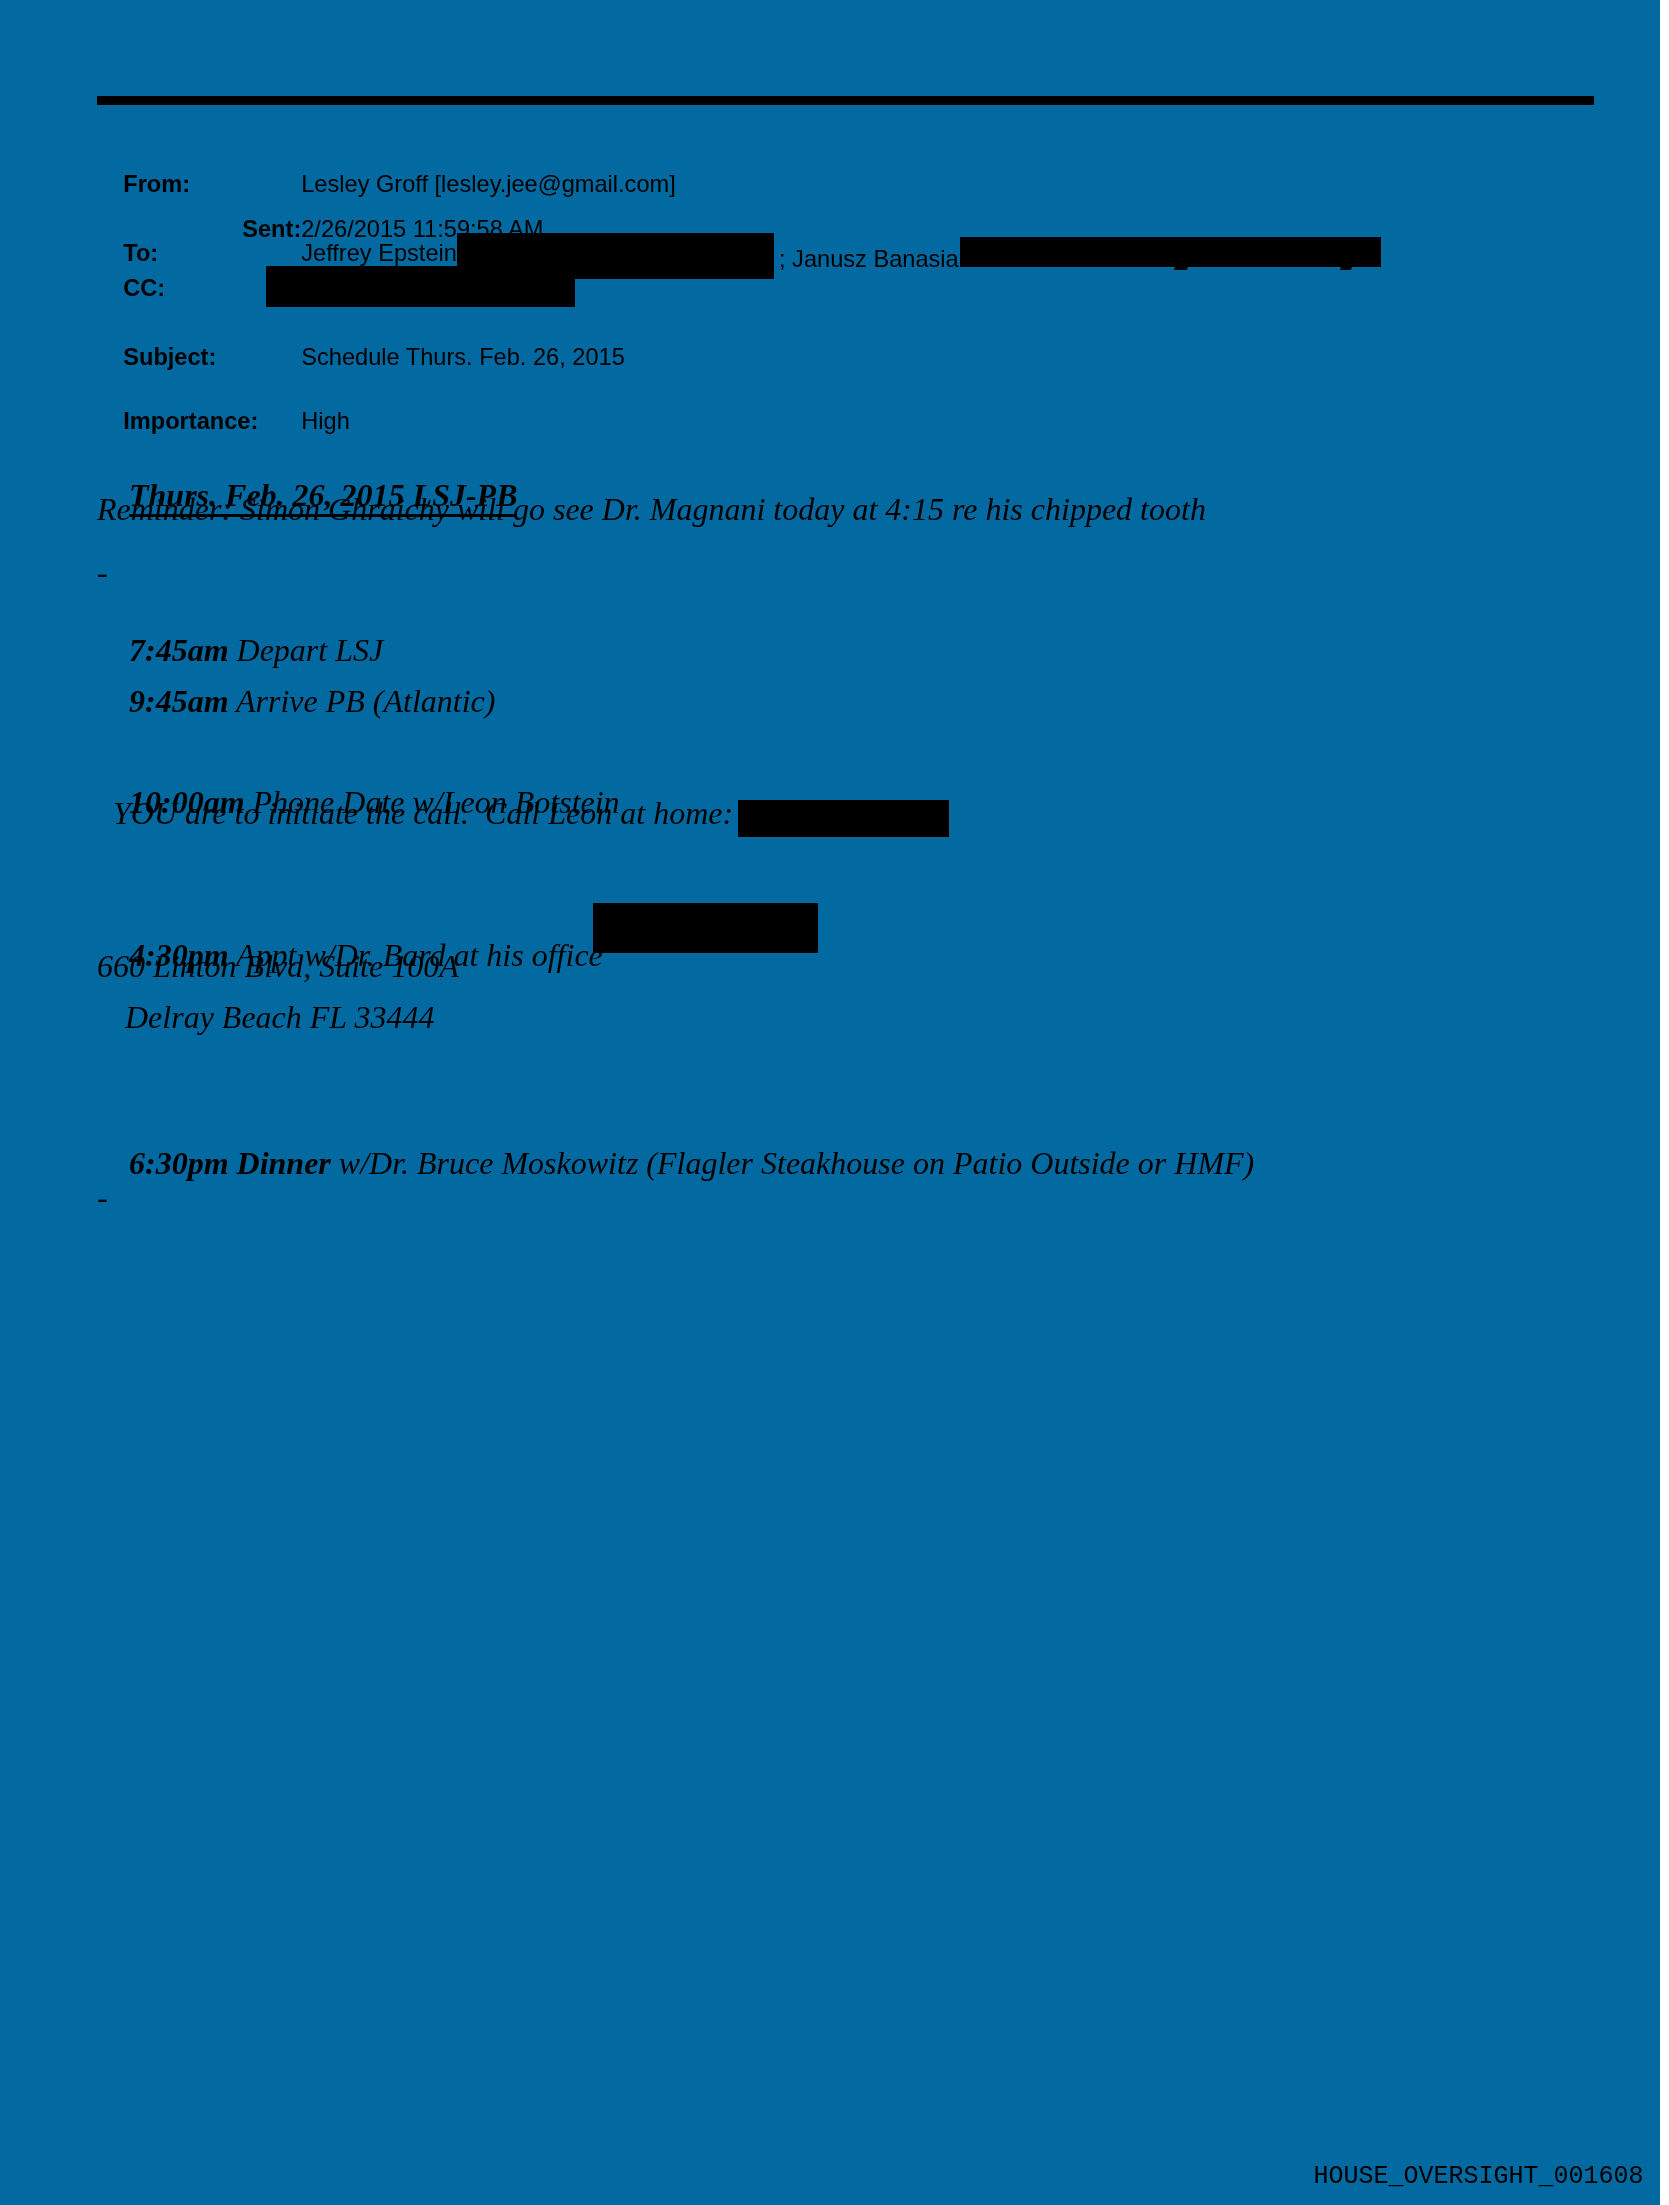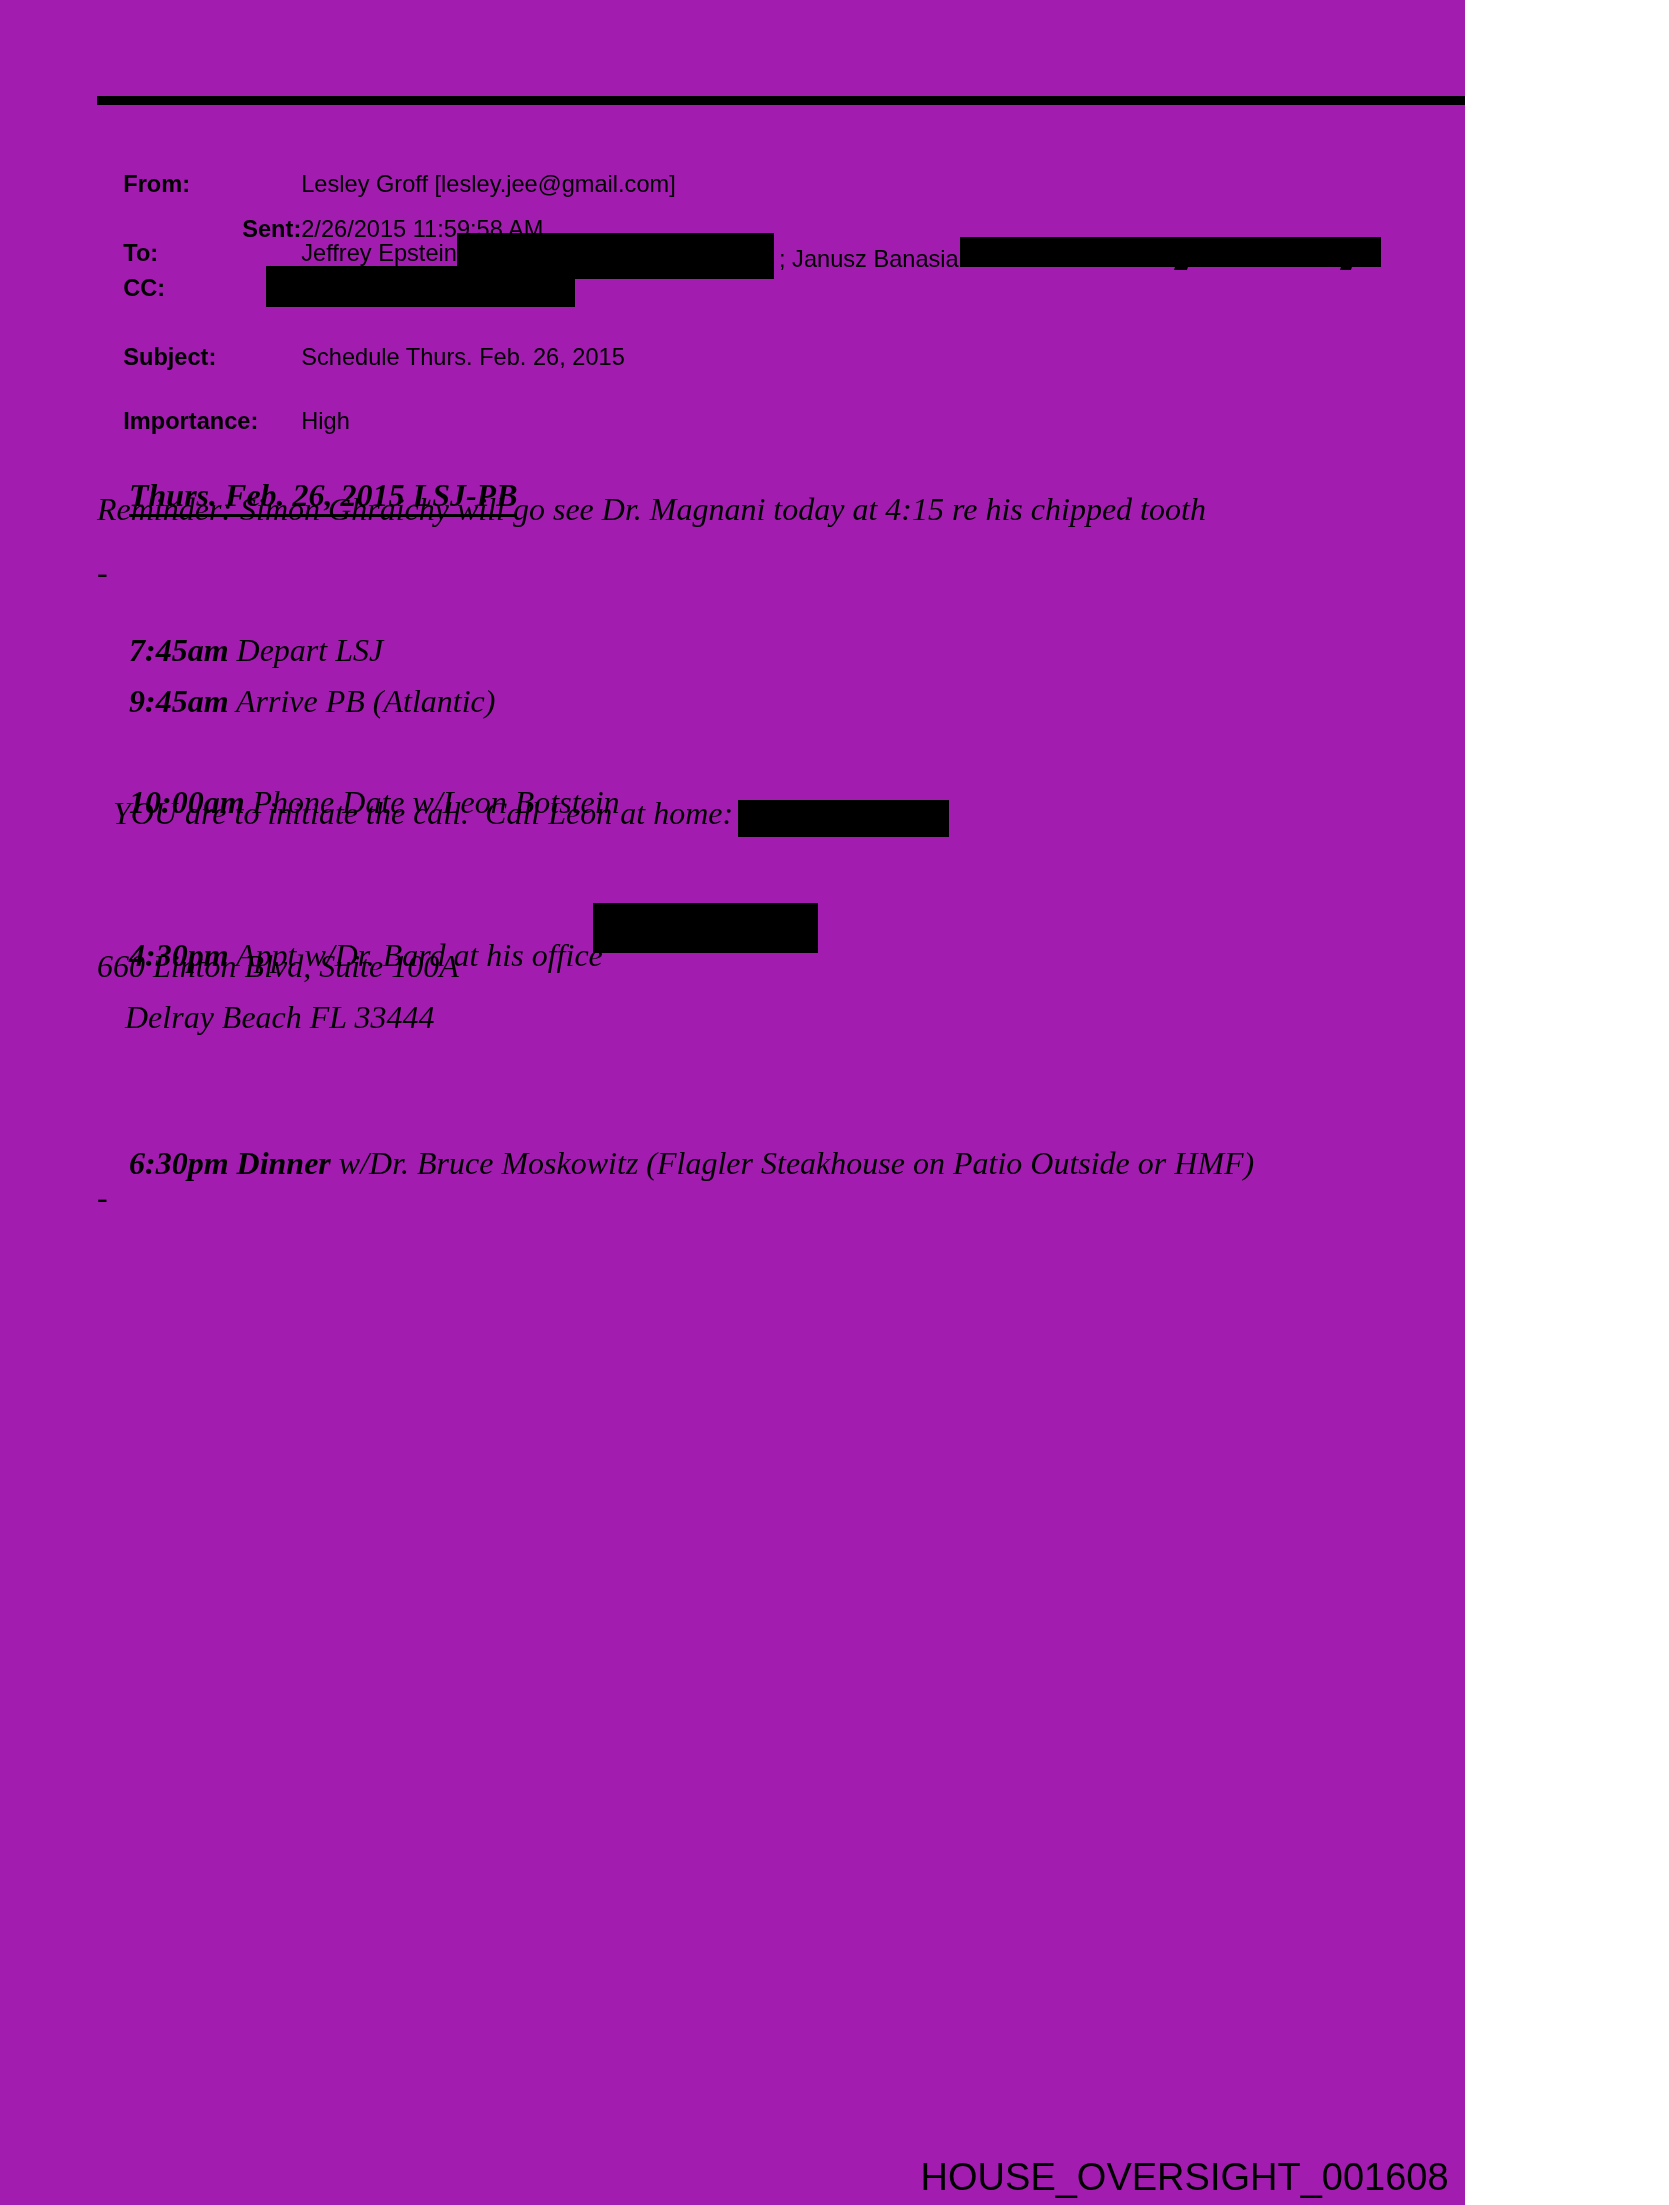--- a/index.html
+++ b/index.html
@@ -1,16 +1,16 @@
 <!DOCTYPE html>
 <html style="font-size:10.5px"><head>
 <meta charset="utf-8">
 <style>
   html,body{margin:0;padding:0;background:#ffffff;}
-  .page{position:relative;width:1465px;height:2205px;background:#a21caf;color:#000;overflow:hidden;
+  .page{position:relative;width:1660px;height:2205px;background:#0369a1;color:#000;overflow:hidden;
         font-family:"Liberation Sans",sans-serif;}
 
   
   .top-rule{position:absolute;left:97px;top:96px;width:1497px;height:8.5px;background:#000;}
 
   
   .hrow{position:absolute;left:97px;font-size:23.6px;line-height:29px;white-space:pre;}
   .hlabel{display:inline-block;width:178px;font-weight:bold;}
   .hrow-from{top:141px;}
   .hrow-sent{top:186px;text-align:right;}
@@ -42,22 +42,22 @@
   .b-945{top:643px;text-align:center;}
   .b-1000{top:744px;}
   .b-you{top:794px;margin-left:16px;}
   .b-430{top:897px;}
   .b-660{top:947px;}
   .b-delray{top:998px;margin-left:28px;}
   .b-630{top:1105px;}
   .b-dash2{top:1178px;}
 
   
-  .footer-id{position:absolute;right:16.4px;top:2160px;font-size:38px;line-height:34px;
-             font-family:Liberation Sans, sans-serif;}
+  .footer-id{position:absolute;right:16.4px;top:2160px;font-size:25px;line-height:34px;
+             font-family:Liberation Mono, monospace;}
 </style>
 </head>
 <body>
 
 <div class="page">
 
   <div class="top-rule"></div>
 
   <div class="hrow hrow-from">
     <span class="hlabel">From:</span><span>Lesley Groff [lesley.jee@gmail.com]</span>

